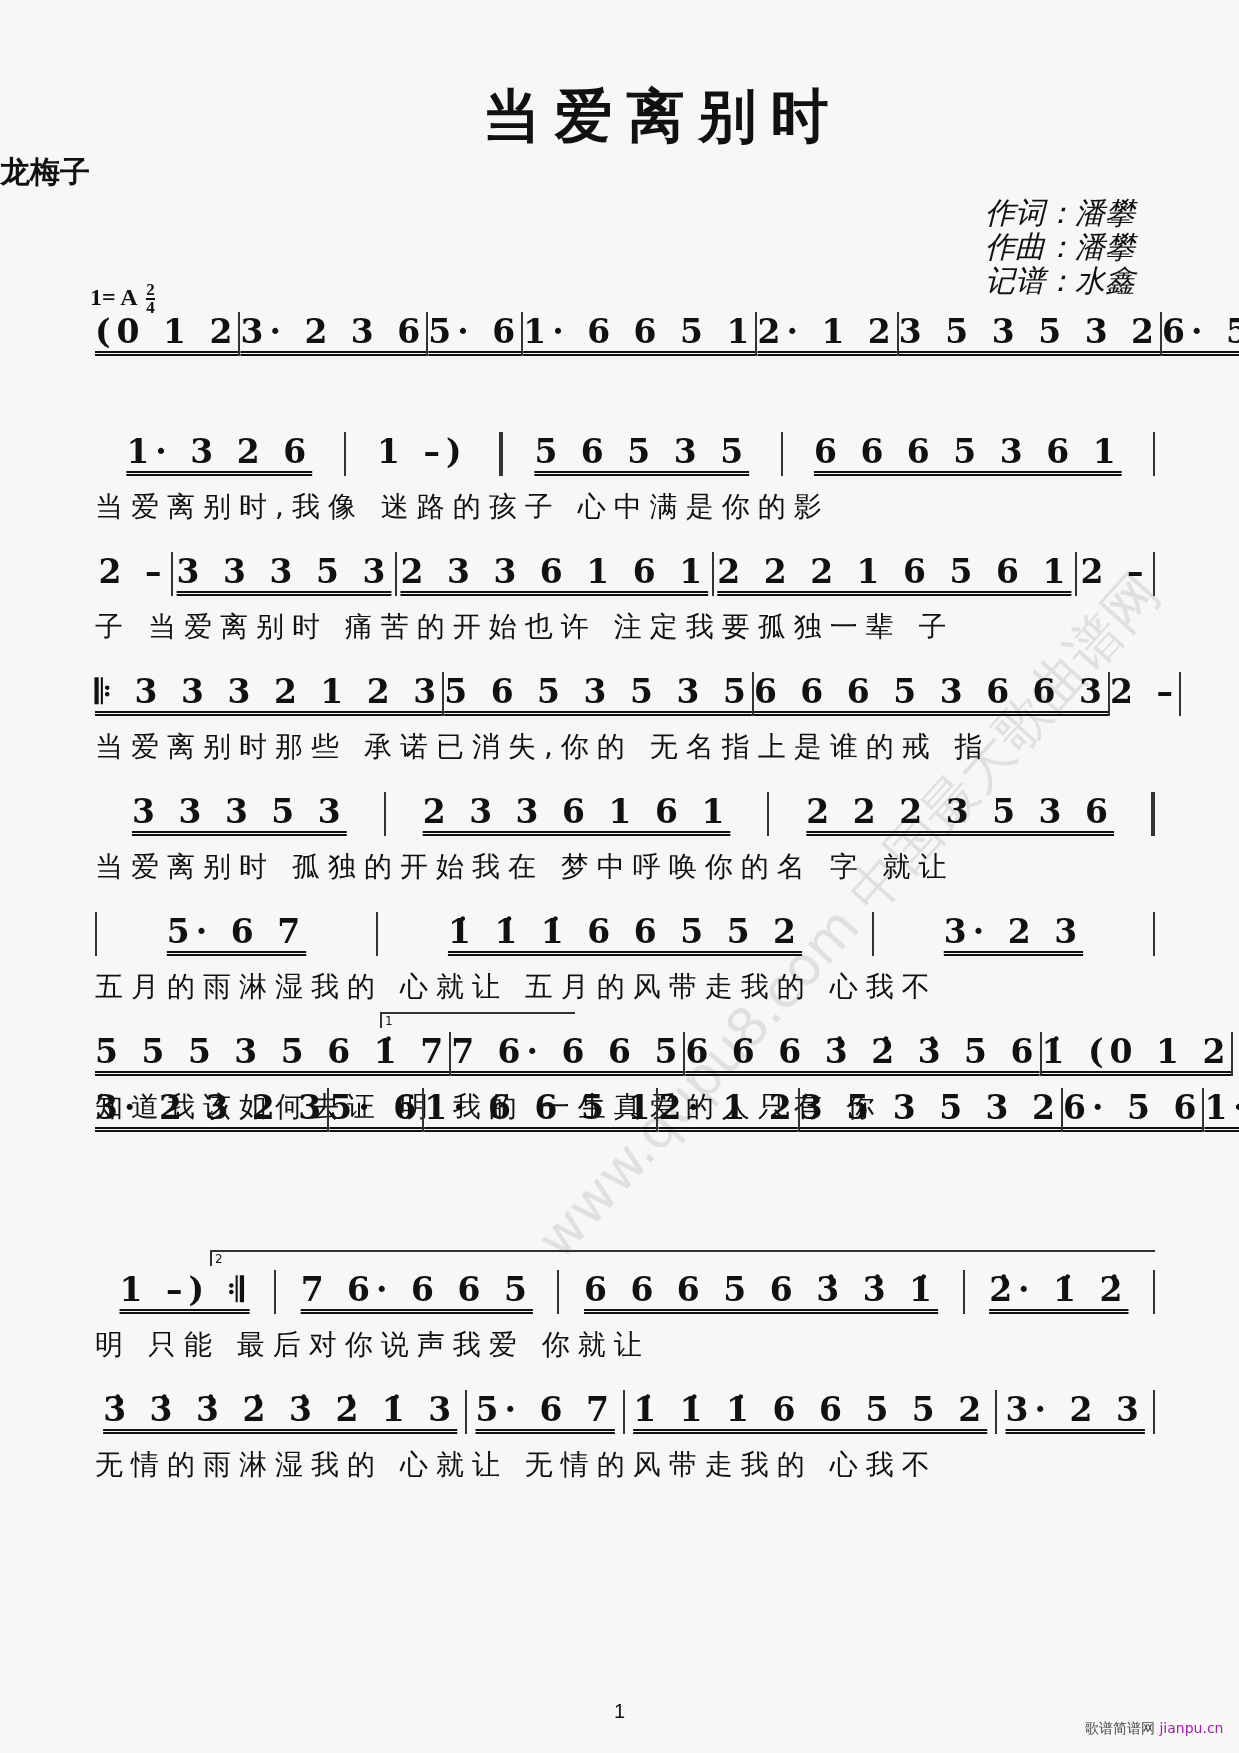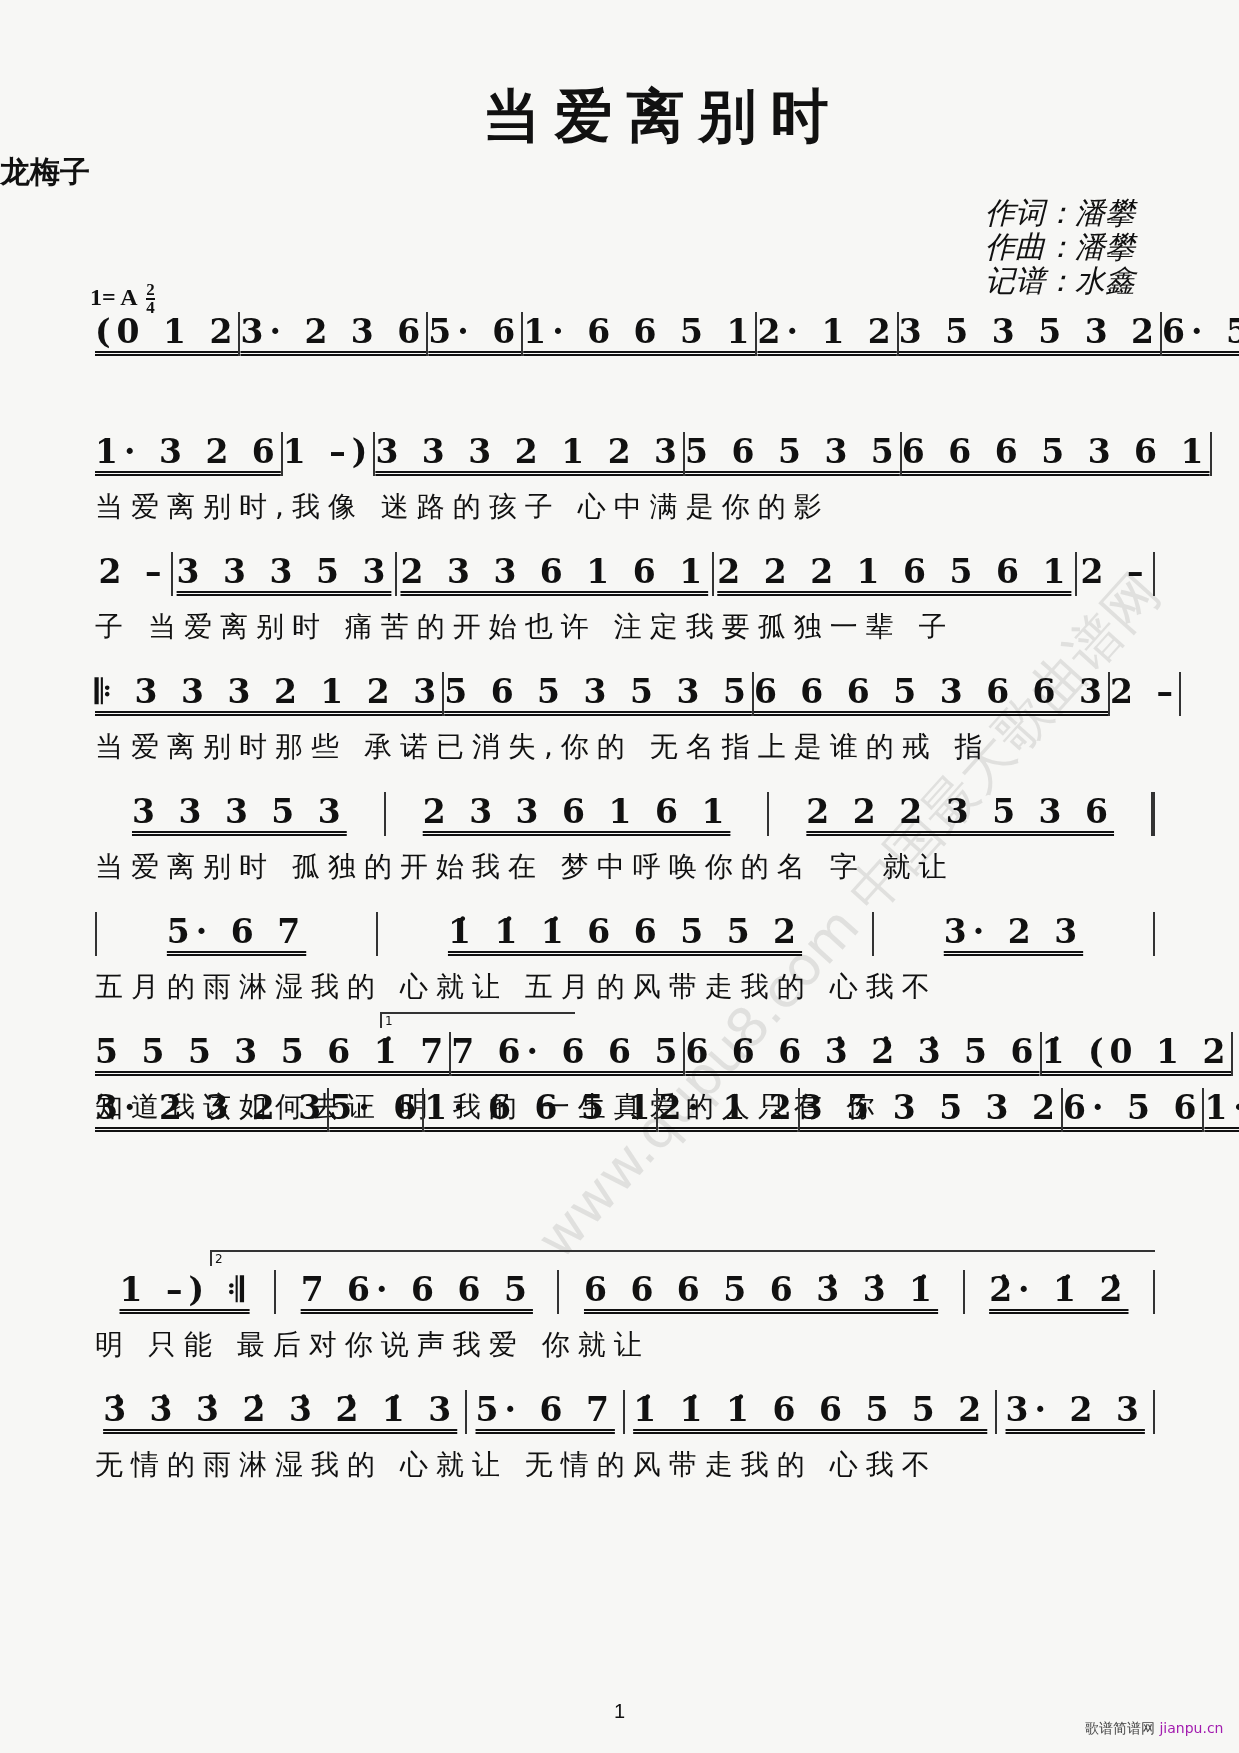--- a/index.html
+++ b/index.html
@@ -66,21 +66,20 @@
         <span class="bar"></span>
         <span class="measure">6· 5 6</span>
       </div>
     </div>
     <div class="row" style="top: 432px;">
       <div class="notes">
         <span class="measure">1· 3 2 6</span>
         <span class="bar"></span>
         <span class="measure plain">1 –)</span>
         <span class="bar"></span>
-        <span class="measure">3 3 3 2 1 2 3</span>
         <span class="bar"></span>
         <span class="measure">5 6 5 3 5</span>
         <span class="bar"></span>
         <span class="measure">6 6 6 5 3 6 1</span>
         <span class="bar"></span>
       </div>
       <div class="lyric">当爱离别时,我像 迷路的孩子 心中满是你的影</div>
     </div>
     <div class="row" style="top: 552px;">
       <div class="notes">

